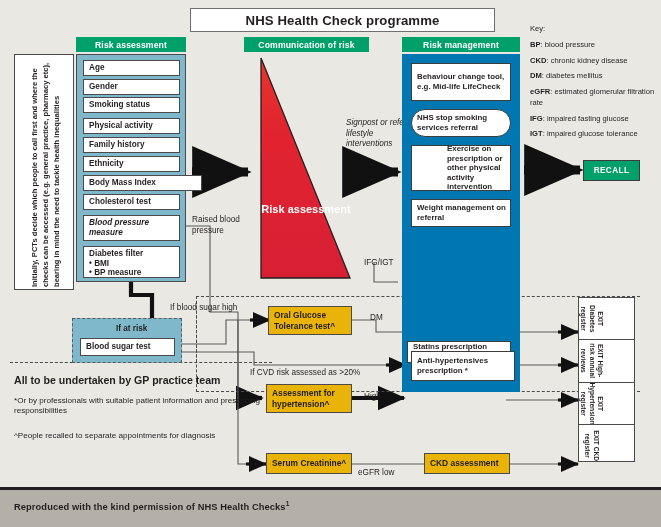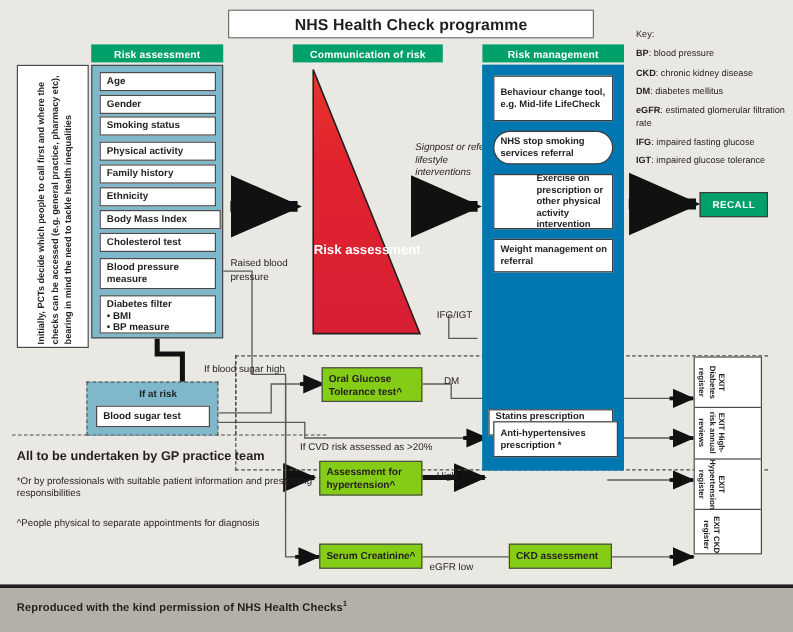--- a/index.html
+++ b/index.html
@@ -42,21 +42,21 @@
   
   .tri-wrap{left:260px;top:57px;width:92px;height:222px;}
   .tri-label{position:absolute;left:0;top:146px;width:92px;text-align:center;
      font-size:11px;font-weight:bold;color:#ffffff;line-height:1.25;z-index:3;}
 
   
   .lbl{font-size:8.2px;color:#231f20;line-height:1.3;font-weight:500;}
   .lbl-b{font-size:8.2px;color:#231f20;line-height:1.3;font-weight:bold;margin-left:36px;}
 
   
-  .lblue{background:#84cc16;border:1.2px solid #4a4a4a;display:flex;align-items:center;
+  .lblue{background:#eab308;border:1.2px solid #4a4a4a;display:flex;align-items:center;
     padding-left:5px;padding-right:3px;font-size:8.4px;font-weight:600;color:#231f20;line-height:1.25;}
 
   
   .atrisk{left:72px;top:318px;width:110px;height:45px;background:#7fb7cb;border:1.6px dashed #5a5a5a;}
 
   
   .key{left:530px;top:24px;width:126px;}
   .key .kt{font-size:7.6px;color:#231f20;line-height:1.42;margin-bottom:5px;}
   .key .kt b{font-weight:bold;}
 
@@ -168,23 +168,23 @@
     <div class="abs col-head" style="left:76px;top:37px;width:110px;">
       <span>Risk assessment</span>
     </div>
     <div class="abs teal-panel">
       <div class="abs white-item" style="left:6px;top:5px;width:97px;height:16px;">Age</div>
       <div class="abs white-item" style="left:6px;top:24px;width:97px;height:16px;">Gender</div>
       <div class="abs white-item" style="left:6px;top:42px;width:97px;height:16px;">Smoking status</div>
       <div class="abs white-item" style="left:6px;top:63px;width:97px;height:16px;">Physical activity</div>
       <div class="abs white-item" style="left:6px;top:82px;width:97px;height:16px;">Family history</div>
       <div class="abs white-item" style="left:6px;top:101px;width:97px;height:16px;">Ethnicity</div>
-      <div class="abs white-item" style="left:6px;top:120px;width:101px;height:16px;">Body Mass Index</div>
+      <div class="abs white-item" style="left:6px;top:120px;width:119px;height:16px;">Body Mass Index</div>
       <div class="abs white-item" style="left:6px;top:139px;width:97px;height:16px;">Cholesterol test</div>
-      <div class="abs white-item" style="left:6px;top:160px;width:97px;height:26px;white-space:pre-line;">Blood pressure measure</div>
+      <div class="abs white-item" style="left:6px;top:160px;width:97px;height:26px;white-space:pre-line;font-style:italic;">Blood pressure measure</div>
       <div class="abs white-item" style="left:6px;top:191px;width:97px;height:32px;white-space:pre-line;align-items:flex-start;padding-top:2px;">Diabetes filter
 • BMI
 • BP measure</div>
     </div>
 
     <div class="abs col-head" style="left:244px;top:37px;width:125px;">
       <span>Communication of risk</span>
     </div>
     <div class="abs tri-wrap">
       <div class="tri-label">Risk assessment</div>
@@ -248,21 +248,21 @@
       <div class="kt"><b>CKD</b>: <span>chronic kidney disease</span></div>
       <div class="kt"><b>DM</b>: <span>diabetes mellitus</span></div>
       <div class="kt"><b>eGFR</b>: <span>estimated glomerular filtration rate</span></div>
       <div class="kt"><b>IFG</b>: <span>impaired fasting glucose</span></div>
       <div class="kt"><b>IGT</b>: <span>impaired glucose tolerance</span></div>
     </div>
 
     <div class="abs gpnote">
       <div class="h">All to be undertaken by GP practice team</div>
       <div class="p">*Or by professionals with suitable patient information and prescribing responsibilities</div>
-      <div class="p" style="margin-top:14px;">^People physical to separate appointments for diagnosis</div>
+      <div class="p" style="margin-top:14px;">^People recalled to separate appointments for diagnosis</div>
     </div>
 
   </div>
 
   <div id="footer">
     <div id="footer-text">
       <span>Reproduced with the kind permission of NHS Health Checks</span><sup>1</sup>
     </div>
   </div>
 </div>

